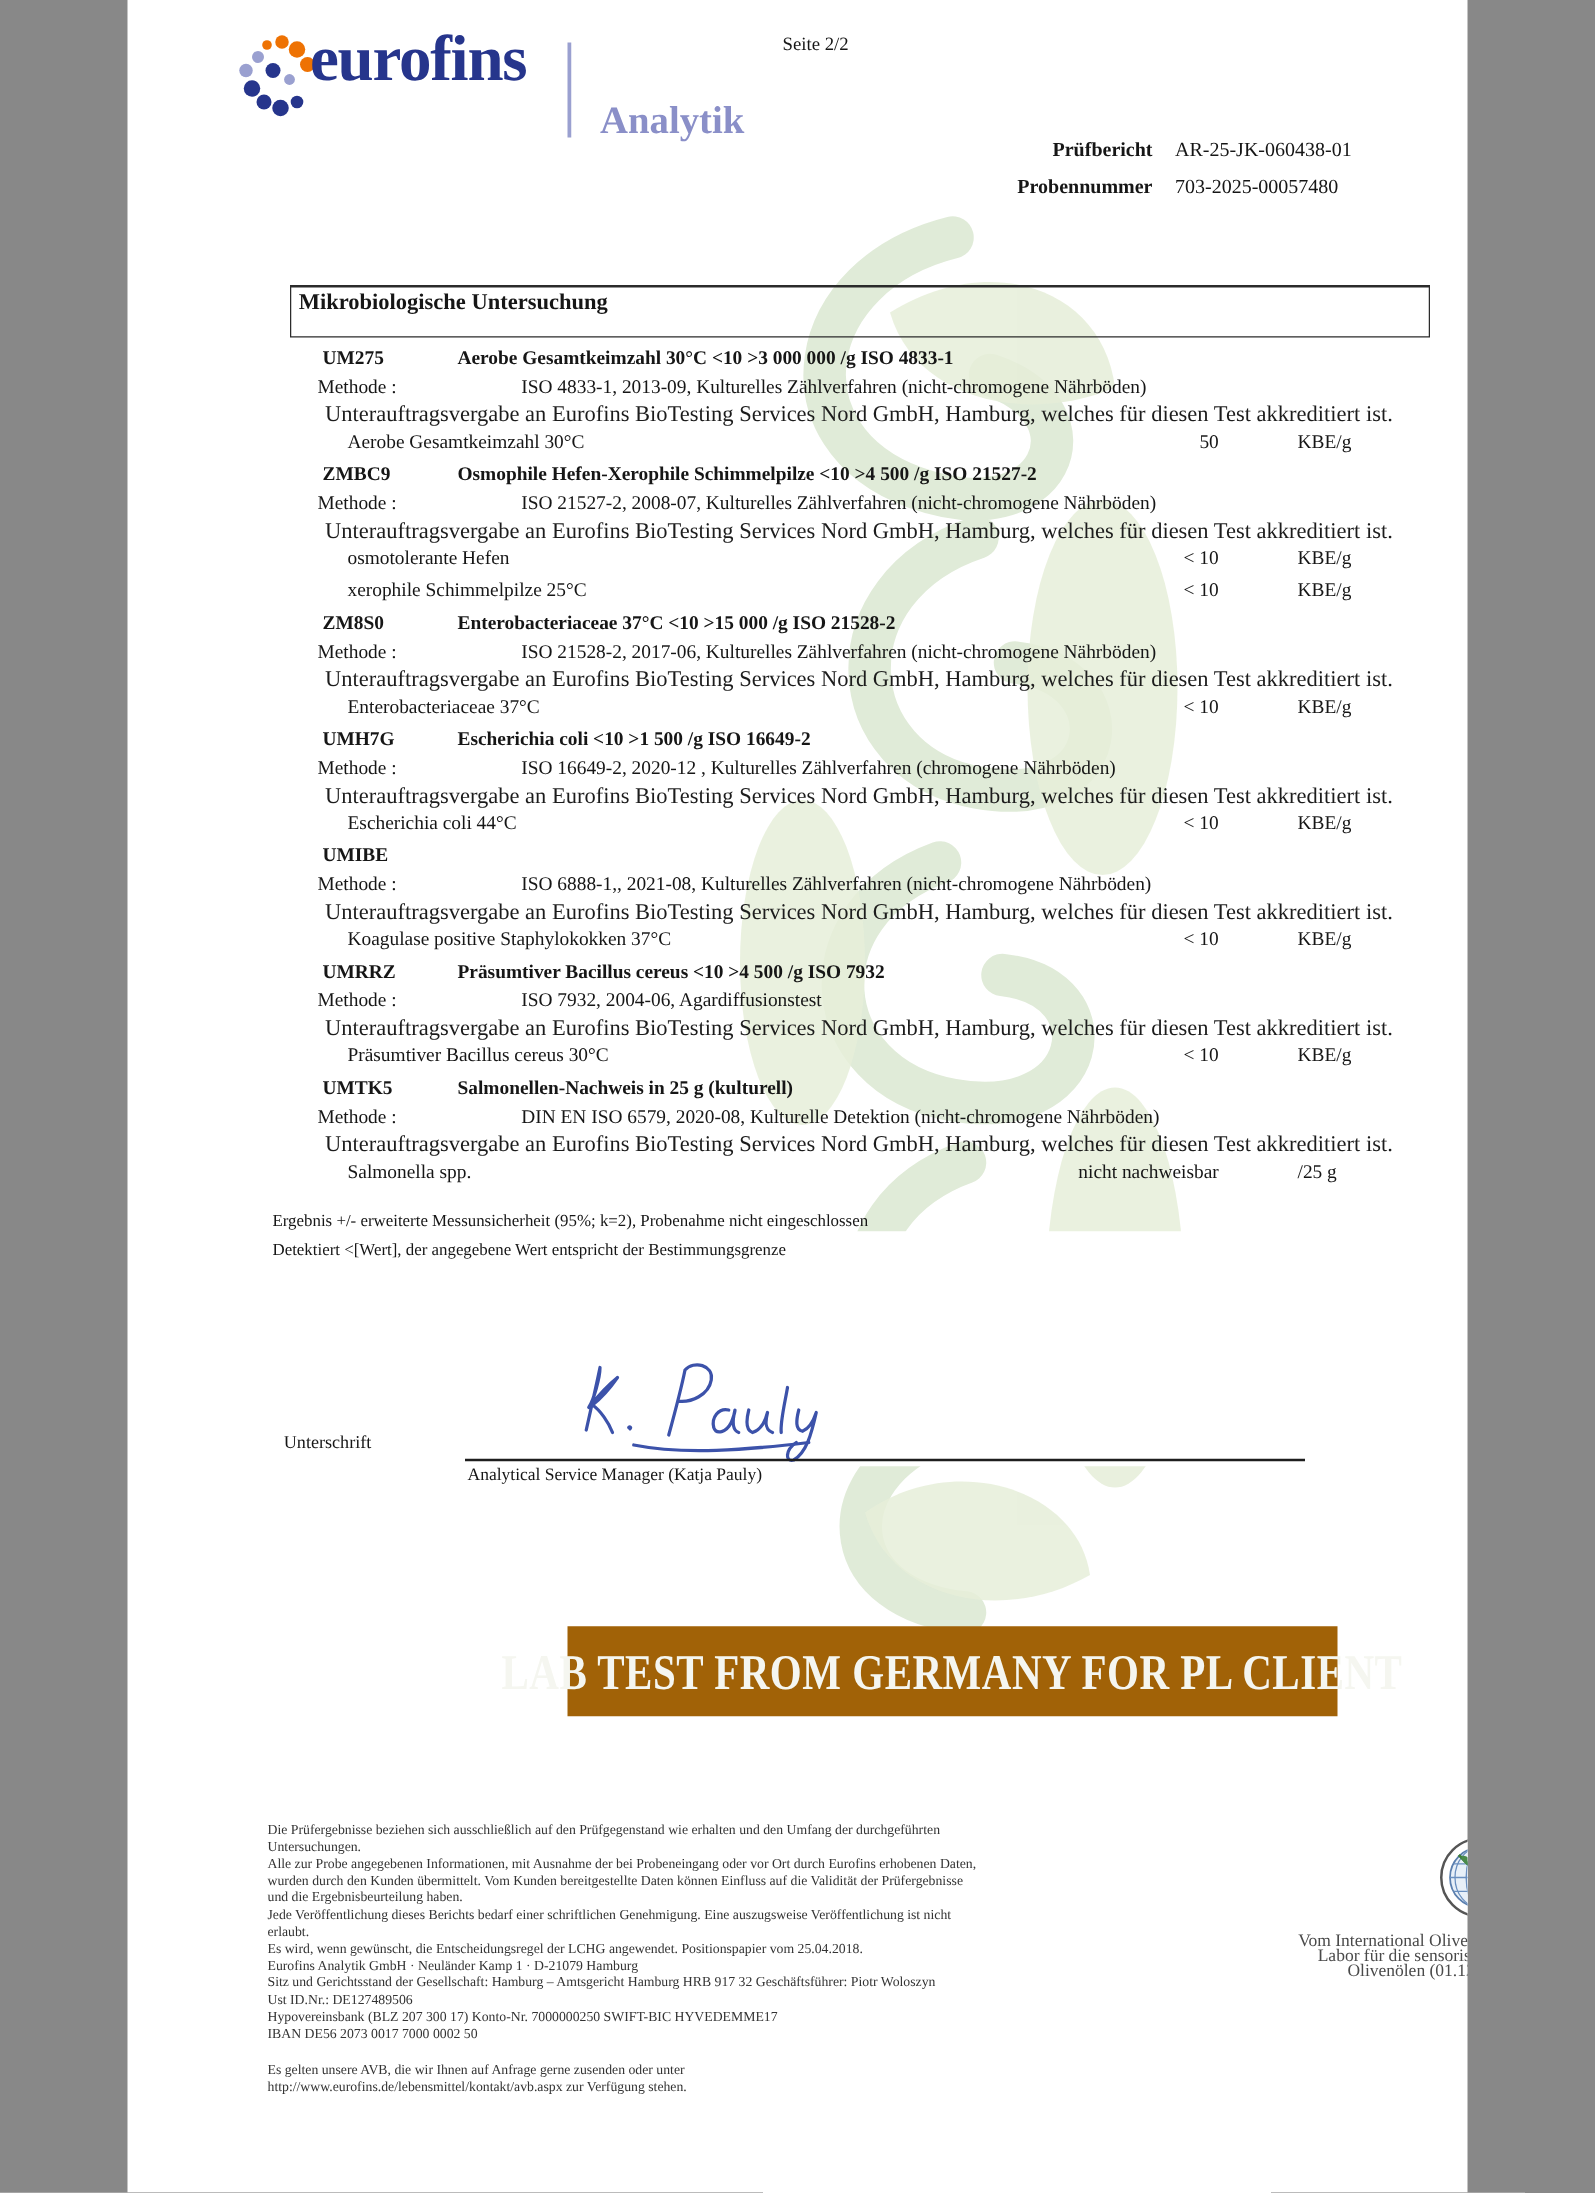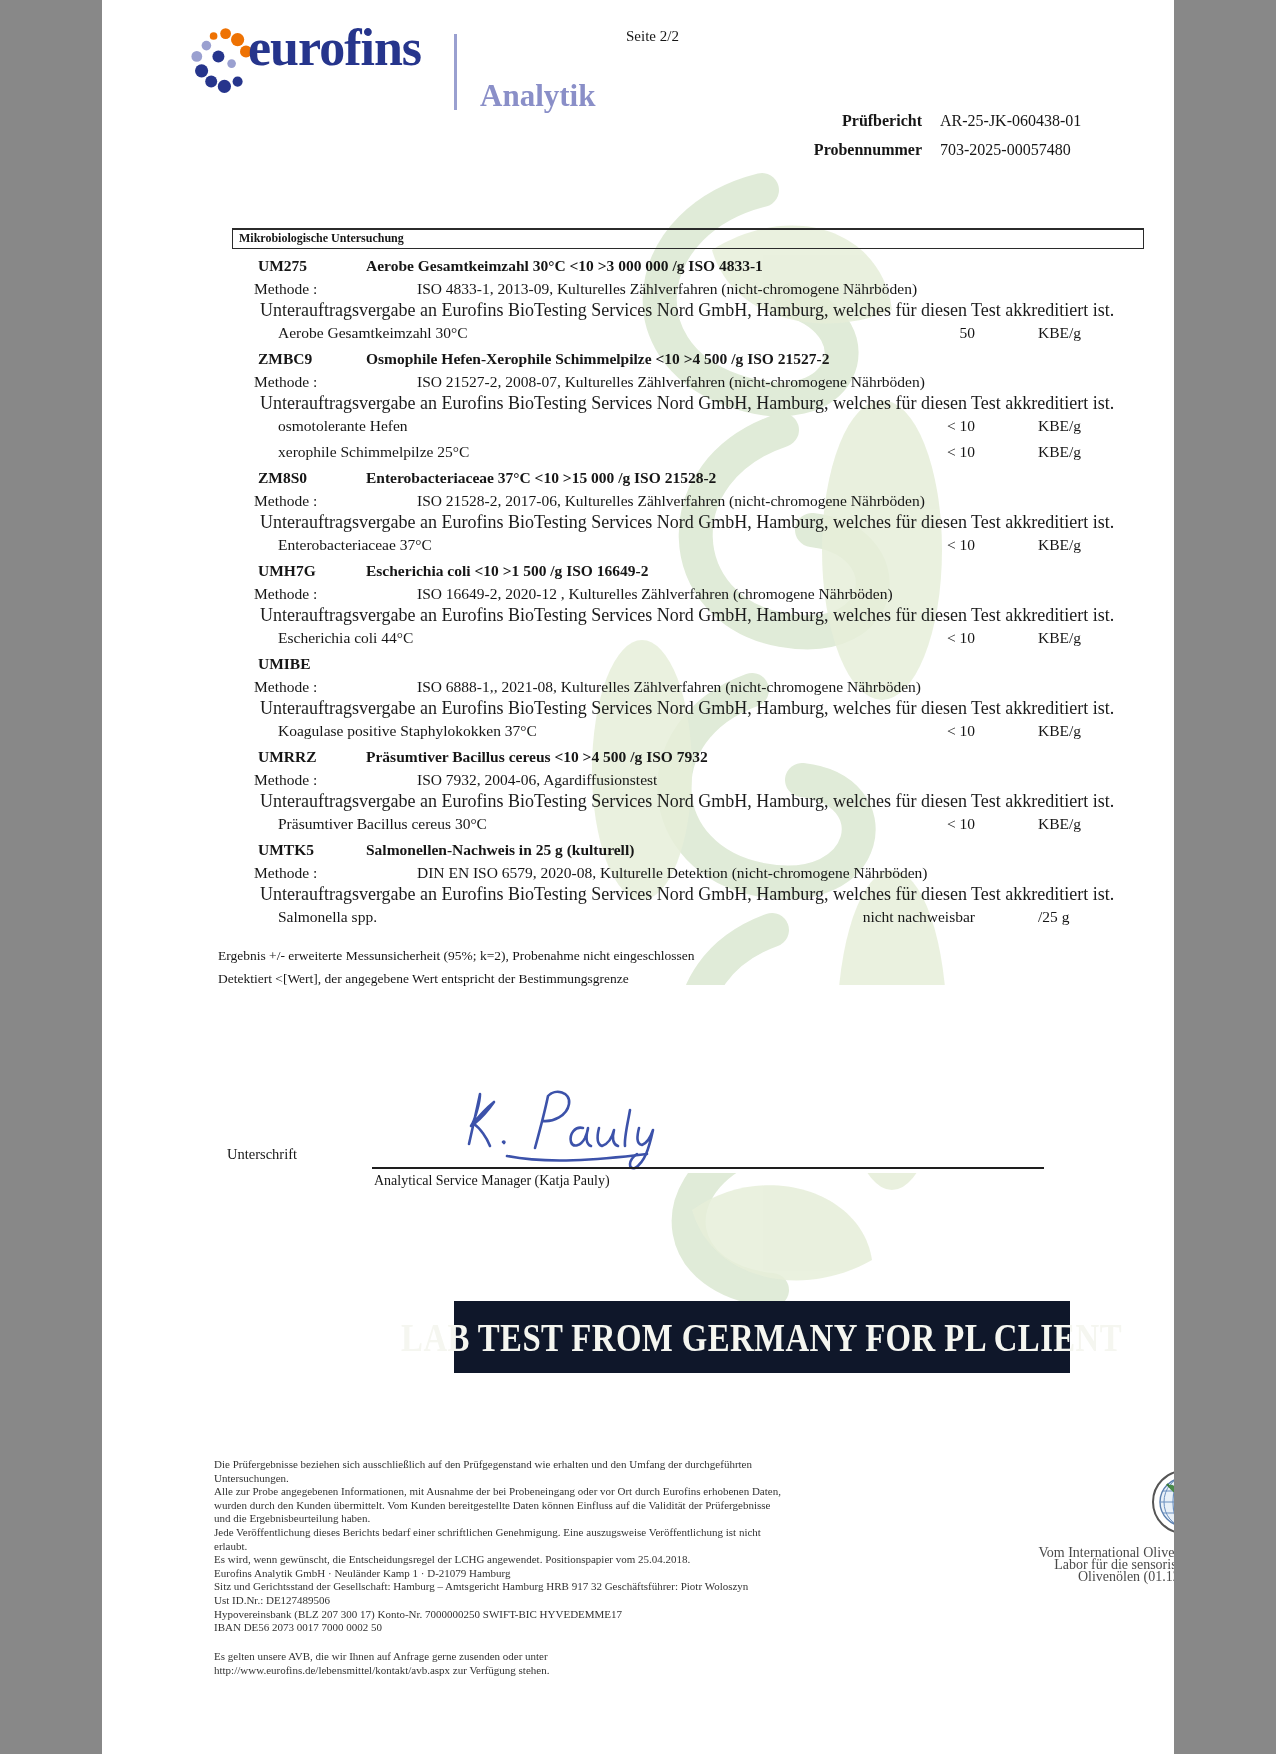--- a/index.html
+++ b/index.html
@@ -19,38 +19,38 @@
   .hdr-brand{position:absolute;left:146px;top:18px;font-size:52px;font-weight:bold;letter-spacing:-1px;color:#26358c;}
   .hdr-divider{position:absolute;left:352px;top:34px;width:3px;height:76px;background:#9aa0d0;}
   .hdr-sub{position:absolute;left:378px;top:78px;font-size:31px;font-weight:bold;color:#8a8fc8;}
   .hdr-page{position:absolute;left:524px;top:28px;font-size:15px;}
   .hdr-refs{position:absolute;left:584px;top:58px;width:450px;font-size:16px;margin-top:48px;}
   .hdr-ref-row{display:flex;line-height:29px;}
   .hdr-ref-label{flex:1;text-align:right;font-weight:bold;}
   .hdr-ref-value{width:196px;margin-left:18px;text-align:left;}
   
   .content{position:absolute;left:130px;top:228px;width:912px;z-index:2;}
-  .section-box{border:1px solid #2b2b2b;border-top-width:2px;font-weight:bold;font-size:12px;padding:1px 6px 2px;margin-bottom:5px;}
+  .section-box{border:1px solid #2b2b2b;border-top-width:2px;font-weight:bold;font-size:18px;padding:1px 6px 17px;margin-bottom:5px;}
   .entry-head{display:flex;font-weight:bold;font-size:15.5px;line-height:23px;margin-top:1px;}
   .entry-code{width:108px;padding-left:26px;flex:none;}
   .method-row{display:flex;font-size:15.5px;line-height:23px;}
   .method-label{width:163px;padding-left:22px;flex:none;}
   .note-row{padding-left:28px;font-size:18px;line-height:20px;color:#1c1c1c;}
   .result-row{position:relative;padding-left:46px;font-size:15.5px;line-height:26px;}
   .result-value{position:absolute;left:548px;top:0;width:195px;text-align:right;}
   .result-unit{position:absolute;left:806px;top:0;}
   .footnotes{margin-top:14px;margin-left:-14px;font-size:13.5px;line-height:23px;}
   
   .sig-mask{position:absolute;left:258px;top:985px;width:690px;height:188px;background:#fff;z-index:1;}
   .sig-svg{position:absolute;left:345px;top:1086px;z-index:3;}
   .sig-label{position:absolute;left:125px;top:1146px;font-size:14.5px;z-index:3;}
   .sig-line{position:absolute;left:270px;top:1167px;width:672px;border-top:2px solid #1e1e1e;z-index:3;}
   .sig-caption{position:absolute;left:272px;top:1173px;font-size:14px;z-index:3;}
   
-  .banner{position:absolute;left:352px;top:1301px;width:616px;height:72px;background:#0f172a;
+  .banner{position:absolute;left:352px;top:1301px;width:616px;height:72px;background:#a16207;
           display:flex;align-items:center;justify-content:center;z-index:3;}
   .banner span{color:#f5f6f0;font-size:40px;font-weight:bold;white-space:nowrap;
                transform:scaleX(0.82);letter-spacing:0.5px;}
   
   .footer-left{position:absolute;left:112px;top:1458px;width:568px;font-size:11px;line-height:13.6px;color:#333;z-index:2;}
   .footer-left div{margin:0;}
   .avb{position:absolute;left:112px;top:1650px;width:568px;font-size:11px;line-height:13.6px;color:#333;z-index:2;}
   .ioc{position:absolute;left:928px;top:1468px;width:308px;text-align:center;z-index:2;}
   .ioc-text{font-size:14px;line-height:12px;color:#4a4a4a;margin-top:5px;}
 </style>

